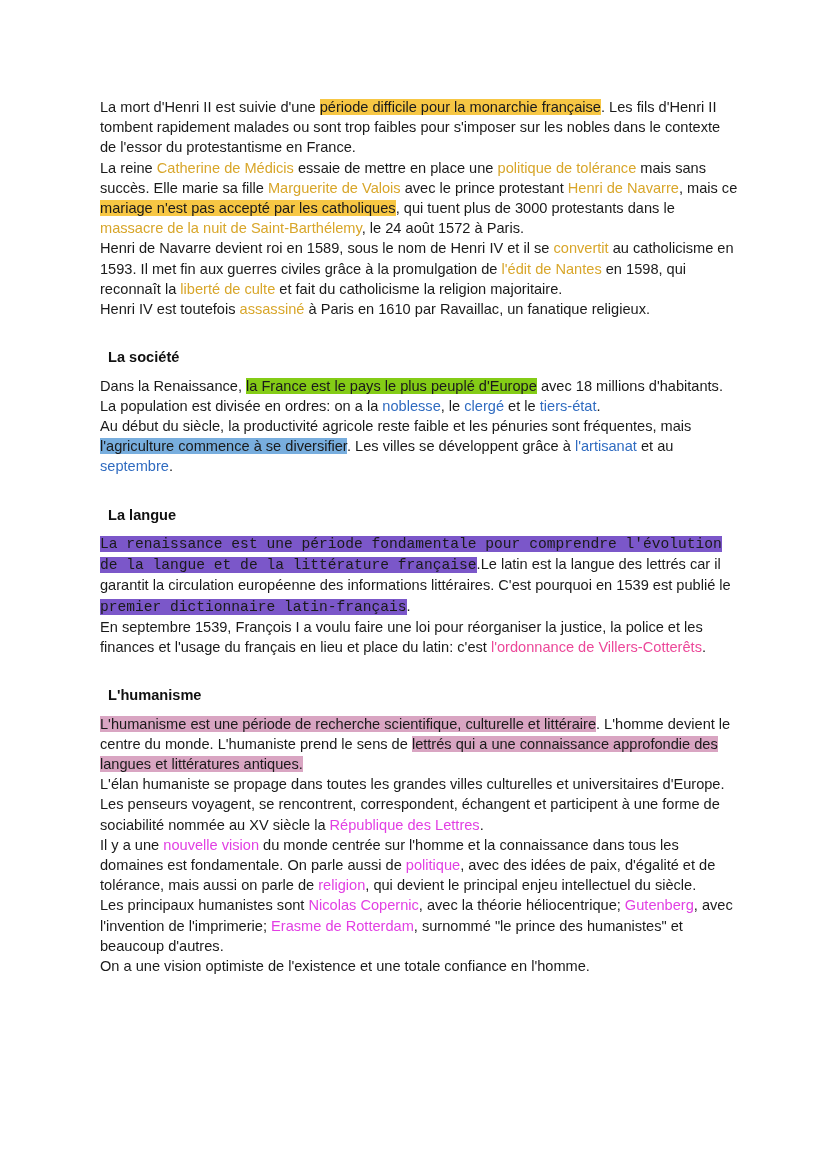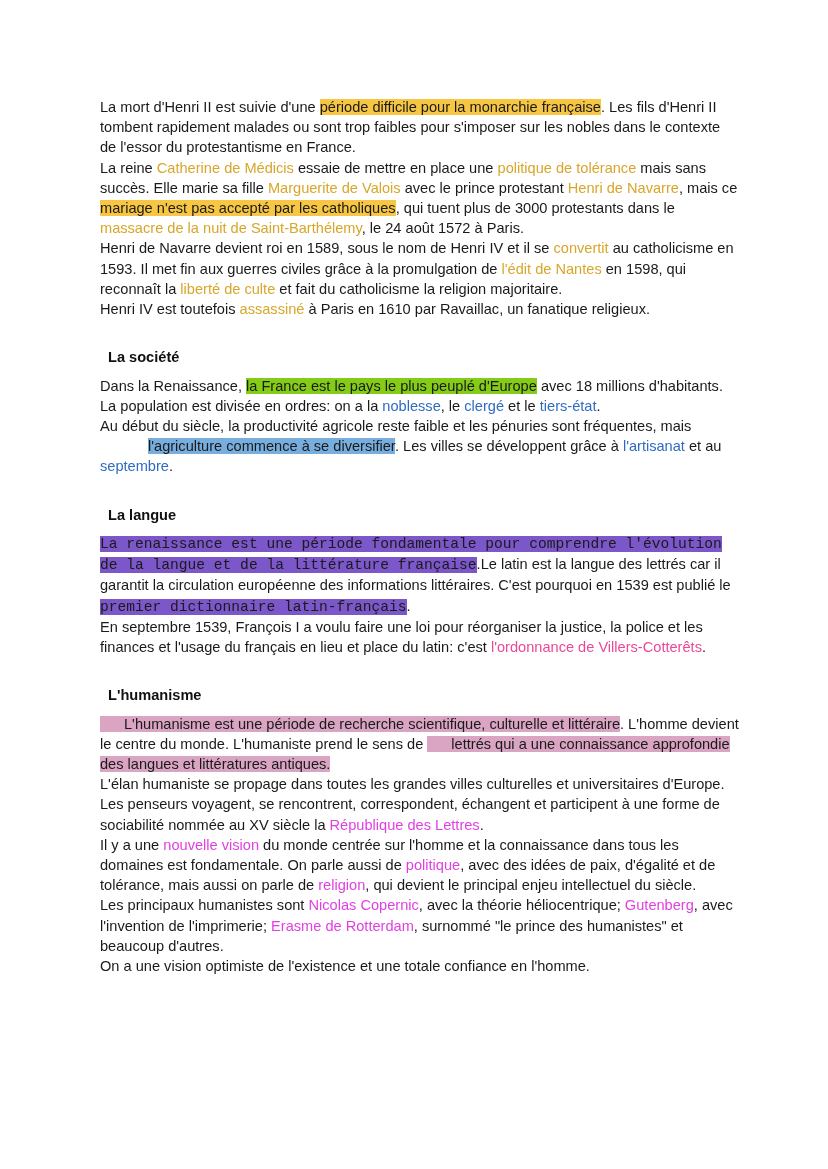--- a/index.html
+++ b/index.html
@@ -6,23 +6,23 @@
     body { width: 828px; height: 1169px; position: relative; overflow: hidden; }
     .page {
       position: absolute; left: 100px; top: 97px; width: 640px;
       font-family: "Liberation Sans", sans-serif; font-size: 14.6px; line-height: 20.2px; color: #1a1a1a;
     }
     .para { margin: 0; }
     .gap { height: 20.2px; }
     h2 { margin: 8px; font-size: 14.6px; font-weight: bold; line-height: 20.2px; color: #111; }
     .hl-yellow { background: #f7c744; }
     .hl-teal { background: #84cc16; }
-    .hl-blue { background: #78aede; margin-left: 48px; }
+    .hl-blue { background: #78aede; }
     .hl-purple { background: #7b57c9; font-family: Liberation Mono, monospace; }
-    .hl-pink { background: #d9a5c2; padding-left: 24px; }
+    .hl-pink { background: #d9a5c2; }
     .tx-gold { color: #d8a62a; }
     .tx-blue { color: #2f6bc0; }
     .tx-violet { color: #ec4899; }
     .tx-magenta { color: #e23fe3; }
   </style>
 </head>
 <body>
 
 <div class="page">
 

